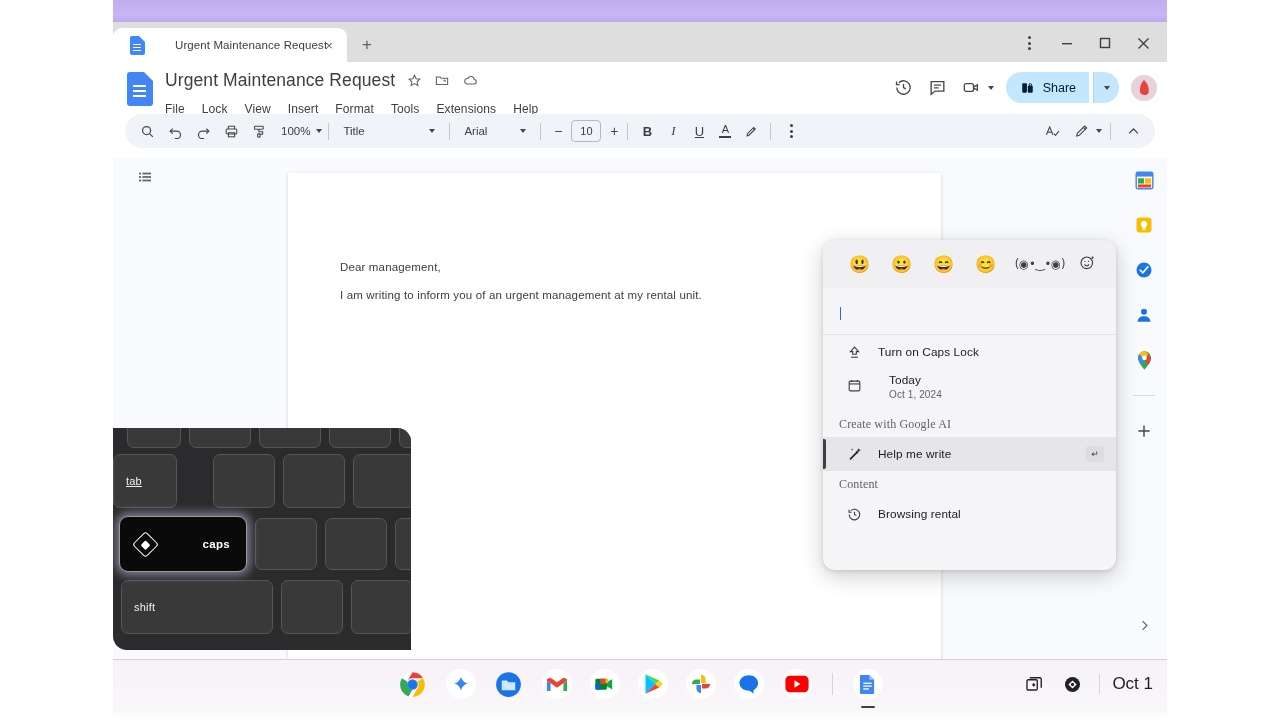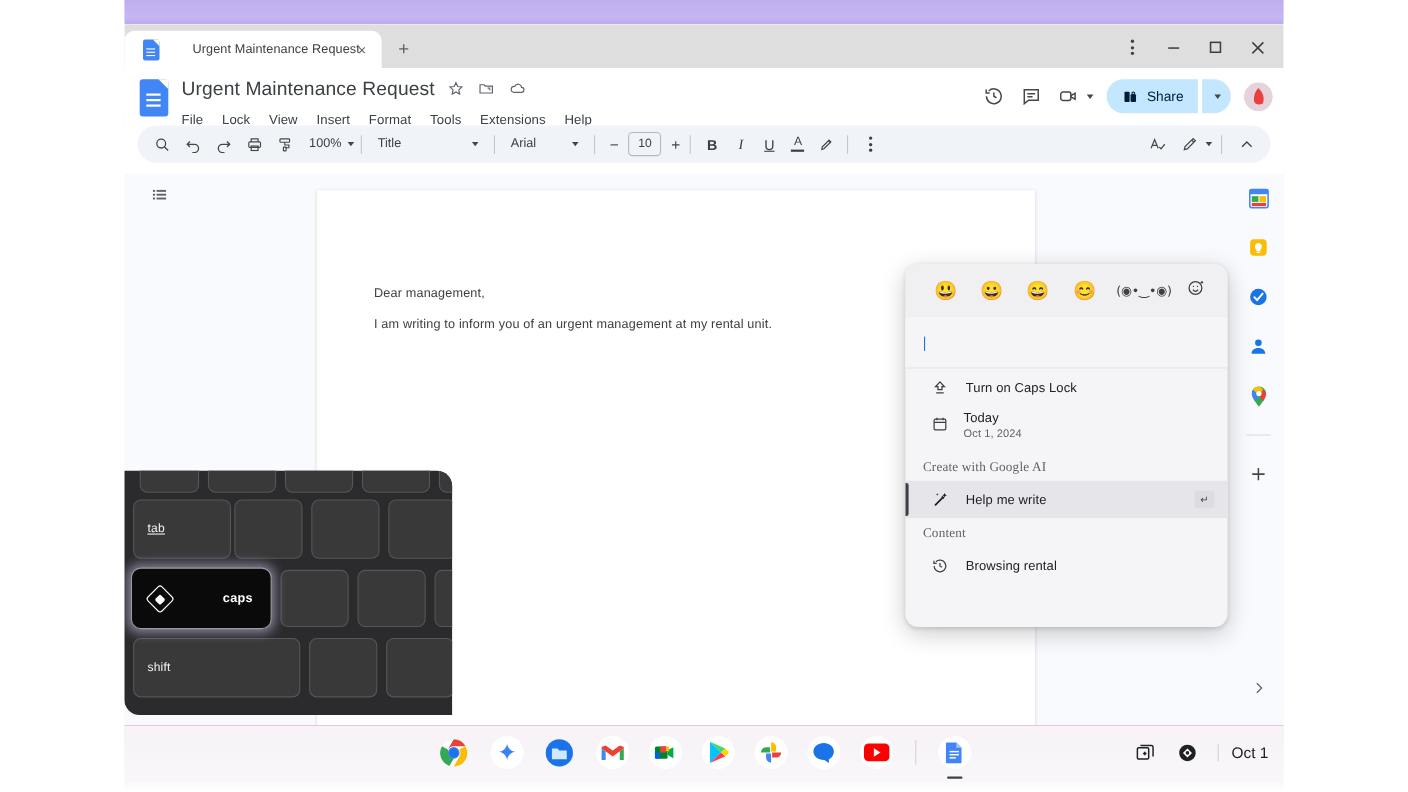--- a/index.html
+++ b/index.html
@@ -209,21 +209,21 @@
     display:inline-block; width:1.3px; height:13px; background:#1a73e8;
     vertical-align:-2px; margin-left:1px;
   }
 
   .mrow{
     display:flex; align-items:center; height:34px; padding-left:24px; position:relative;
   }
   .mrow .mi{ width:26px;height:20px;display:flex;align-items:center;justify-content:flex-start;color:#3c4043;}
   .mrow .ml{ font-size:11.8px; color:#202124; margin-left:5px; letter-spacing:.1px;}
   #row-today{ height:42px; align-items:flex-start; padding-top:4px;}
-  #today-block{ display:flex; flex-direction:column; margin-left:3px; }
+  #today-block{ display:flex; flex-direction:column; margin-left:16px; }
   #today-label{ font-size:11.8px; color:#202124; letter-spacing:.1px;}
   #today-sub{ font-size:10px; color:#5f6368; margin-top:2px; letter-spacing:.1px;}
   .section-head{
     font-size:12px; color:#5f6368; padding:6px 0 5px 16px; letter-spacing:.15px;font-family:Liberation Serif, serif;
   }
   #row-hmw{
     background:#e6e6ea; height:34px;
   }
   #row-hmw::before{
     content:""; position:absolute; left:0; top:2px; bottom:2px; width:3px;
@@ -273,21 +273,21 @@
   .app{ width:30px;height:30px;border-radius:50%;display:flex;align-items:center;justify-content:center;position:relative;}
   .app-active-dot{
     position:absolute; bottom:-9px; left:50%; transform:translateX(-50%);
     width:14px;height:2.5px;background:#3c4043;border-radius:2px;
   }
   .shelf-div{ width:1px;height:22px;background:#d6d2da; margin:0 2px;}
   #shelf-status{
     position:absolute; right:14px; display:flex; align-items:center; gap:16px;
   }
   .status-ic{ width:22px;height:22px;display:flex;align-items:center;justify-content:center;color:#202124;}
-  #status-date{ font-size:14px;color:#202124; padding-left:12px; border-left:1px solid #d6d2da;}
+  #status-date{ font-size:17px;color:#202124; padding-left:12px; border-left:1px solid #d6d2da;}
 
   
   .letterbox{ position:absolute; top:0; height:720px; background:#ffffff; z-index:60;}
   #lb-left{ left:0; width:113px; }
   #lb-right{ right:0; width:113px; }
 </style>
 </head>
 <body>
 
 <div id="desktop">
@@ -665,21 +665,21 @@
 </div>
 
 <div id="keyboard">
 
   <div class="kb-key" style="left:14px;  top:-14px; width:54px;  height:34px;"></div>
   <div class="kb-key" style="left:76px;  top:-14px; width:62px;  height:34px;"></div>
   <div class="kb-key" style="left:146px; top:-14px; width:62px;  height:34px;"></div>
   <div class="kb-key" style="left:216px; top:-14px; width:62px;  height:34px;"></div>
   <div class="kb-key" style="left:286px; top:-14px; width:62px;  height:34px;"></div>
 
-  <div class="kb-key lbl" style="left:8px;  top:26px; width:89px;  height:54px;text-decoration:underline;">
+  <div class="kb-key lbl" style="left:0;  top:26px; width:64px;  height:54px;text-decoration:underline;">
     <span>tab</span>
   </div>
   <div class="kb-key" style="left:100px; top:26px; width:62px; height:54px;"></div>
   <div class="kb-key" style="left:170px; top:26px; width:62px; height:54px;"></div>
   <div class="kb-key" style="left:240px; top:26px; width:62px; height:54px;"></div>
 
   <div class="kb-key" id="key-caps" style="left:6px; top:88px; width:128px; height:56px;">
     <span class="launcher-diamond"></span>
     <span id="caps-label">caps</span>
   </div>

